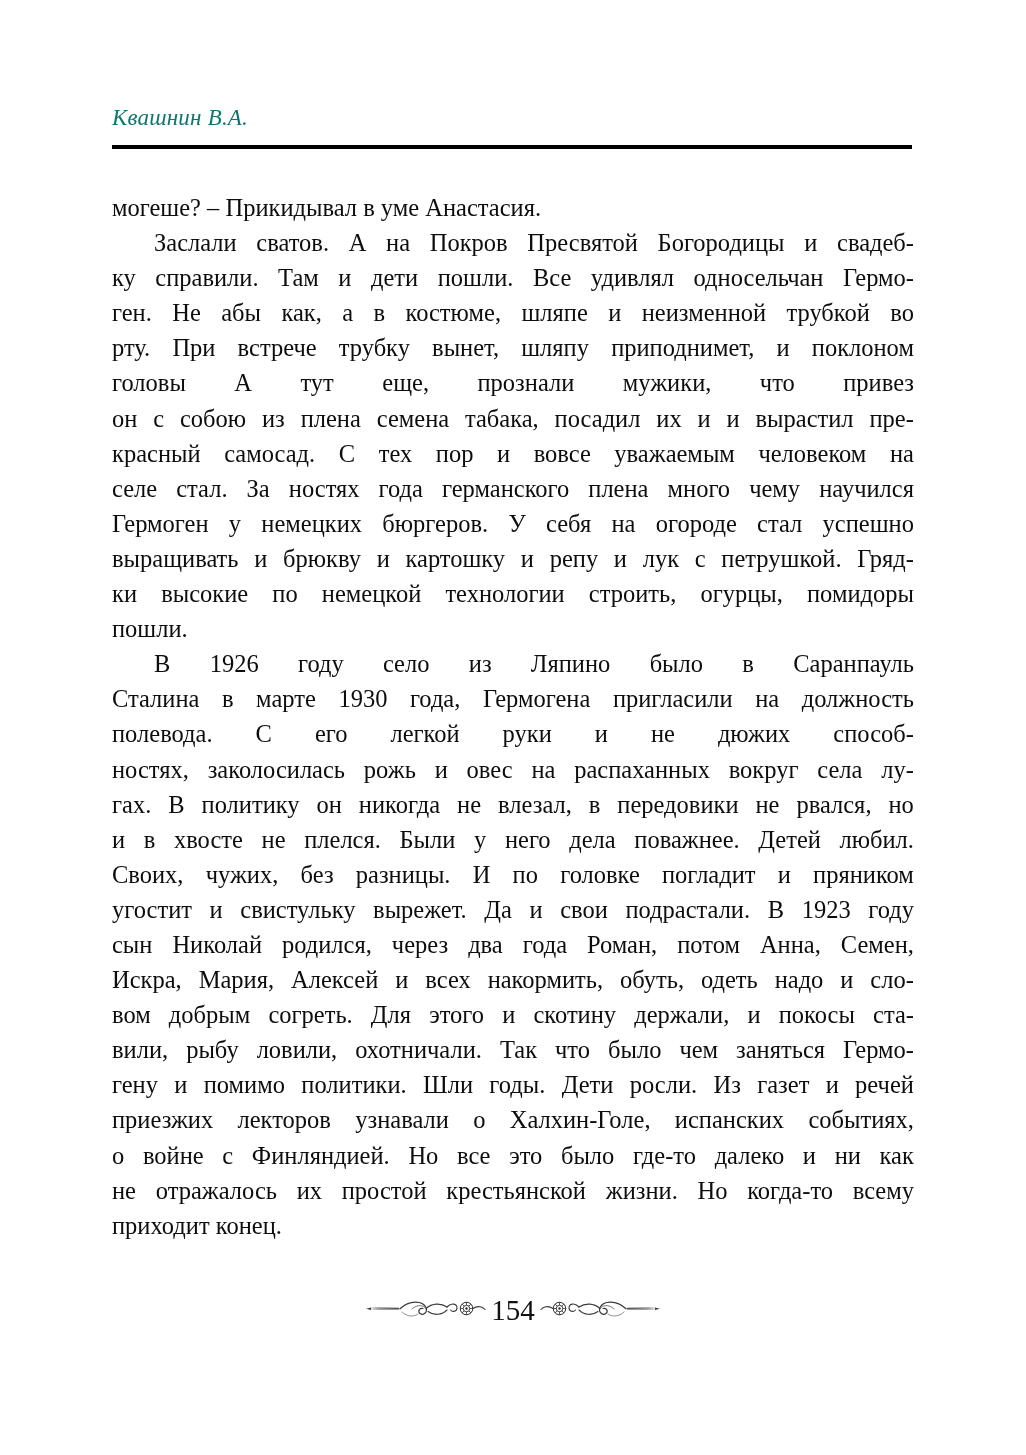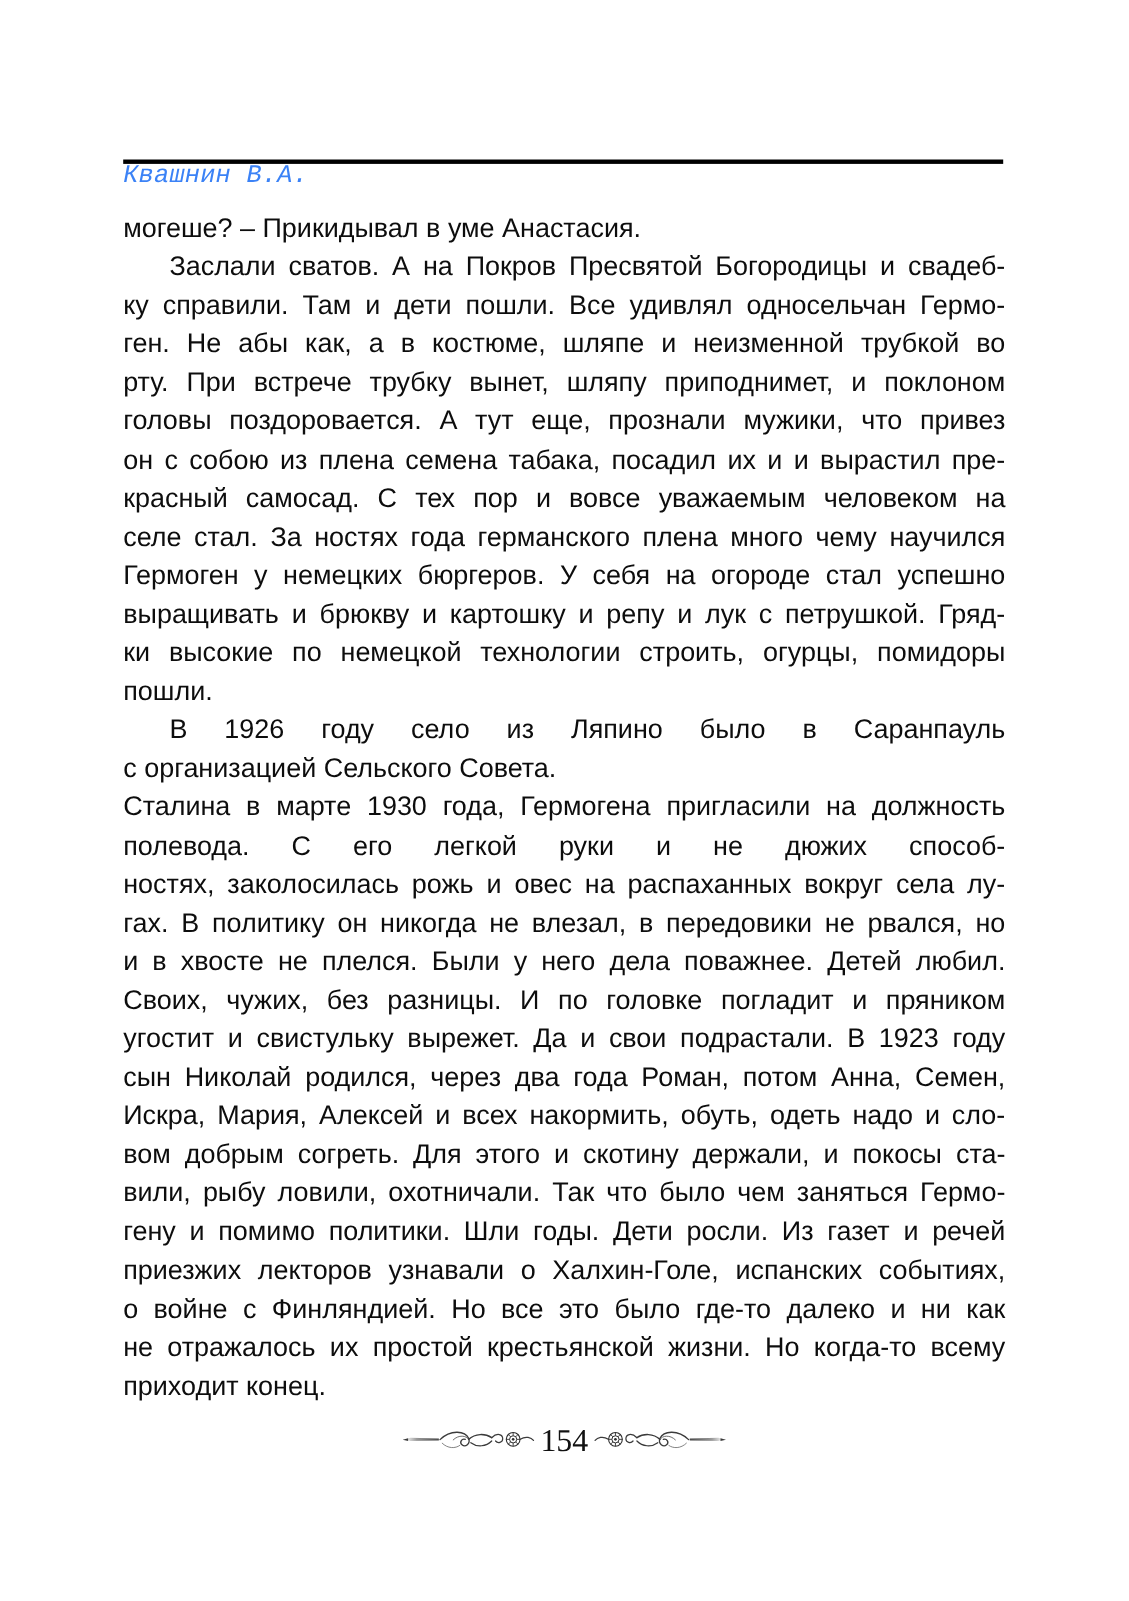--- a/index.html
+++ b/index.html
@@ -18,28 +18,27 @@
   }
 
   
   .running-head {
     position: absolute;
     left: 112px;
     top: 103px;
     width: 800px;
   }
   .running-head .author {
-    font-family: Liberation Mono, monospace;
+    font-family: Liberation Serif, serif;
     font-style: italic;
     font-size: 23px;
     line-height: 30px;
-    color: #3b82f6;
+    color: #0f766e;
     letter-spacing: 0.2px;
     white-space: nowrap;
-    margin-top: 41px;
   }
   .head-rule {
     position: absolute;
     left: 112px;
     top: 145px;
     width: 800px;
     height: 4px;
     background: #000000;
     border-top: 0;
   }
@@ -48,21 +47,21 @@
   .body-col {
     position: absolute;
     left: 112px;
     top: 190px;
     width: 802px;
   }
   .lines {
     font-size: 24.5px;
     line-height: 35.1px;
     color: #0d0d0d;
-    font-family: Liberation Sans, sans-serif;
+    font-family: Liberation Serif, serif;
   }
   .line-justified {
     display: flex;
     justify-content: space-between;
     white-space: pre;
   }
   .line-flush {
     display: block;
     white-space: pre;
   }
@@ -110,32 +109,31 @@
 
   <div class="body-col" id="body-col">
       <div class="lines">
         <div class="line-flush">могеше? – Прикидывал в уме Анастасия.</div>
       </div>
       <div class="lines">
         <div class="line-justified line-indent"><span>Заслали</span><span>сватов.</span><span>А</span><span>на</span><span>Покров</span><span>Пресвятой</span><span>Богородицы</span><span>и</span><span>свадеб-</span></div>
         <div class="line-justified"><span>ку</span><span>справили.</span><span>Там</span><span>и</span><span>дети</span><span>пошли.</span><span>Все</span><span>удивлял</span><span>односельчан</span><span>Гермо-</span></div>
         <div class="line-justified"><span>ген.</span><span>Не</span><span>абы</span><span>как,</span><span>а</span><span>в</span><span>костюме,</span><span>шляпе</span><span>и</span><span>неизменной</span><span>трубкой</span><span>во</span></div>
         <div class="line-justified"><span>рту.</span><span>При</span><span>встрече</span><span>трубку</span><span>вынет,</span><span>шляпу</span><span>приподнимет,</span><span>и</span><span>поклоном</span></div>
-        <div class="line-justified"><span>головы</span><span>поздоровается.</span><span>А</span><span>тут</span><span>еще,</span><span>прознали</span><span>мужики,</span><span>что</span><span>привез</span></div>
+        <div class="line-justified"><span>головы</span><span>А</span><span>тут</span><span>еще,</span><span>прознали</span><span>мужики,</span><span>что</span><span>привез</span></div>
         <div class="line-justified"><span>он</span><span>с</span><span>собою</span><span>из</span><span>плена</span><span>семена</span><span>табака,</span><span>посадил</span><span>их</span><span>и</span><span>и</span><span>вырастил</span><span>пре-</span></div>
         <div class="line-justified"><span>красный</span><span>самосад.</span><span>С</span><span>тех</span><span>пор</span><span>и</span><span>вовсе</span><span>уважаемым</span><span>человеком</span><span>на</span></div>
         <div class="line-justified"><span>селе</span><span>стал.</span><span>За</span><span>ностях</span><span>года</span><span>германского</span><span>плена</span><span>много</span><span>чему</span><span>научился</span></div>
         <div class="line-justified"><span>Гермоген</span><span>у</span><span>немецких</span><span>бюргеров.</span><span>У</span><span>себя</span><span>на</span><span>огороде</span><span>стал</span><span>успешно</span></div>
         <div class="line-justified"><span>выращивать</span><span>и</span><span>брюкву</span><span>и</span><span>картошку</span><span>и</span><span>репу</span><span>и</span><span>лук</span><span>с</span><span>петрушкой.</span><span>Гряд-</span></div>
         <div class="line-justified"><span>ки</span><span>высокие</span><span>по</span><span>немецкой</span><span>технологии</span><span>строить,</span><span>огурцы,</span><span>помидоры</span></div>
         <div class="line-flush">пошли.</div>
       </div>
       <div class="lines">
         <div class="line-justified line-indent"><span>В</span><span>1926</span><span>году</span><span>село</span><span>из</span><span>Ляпино</span><span>было</span><span>в</span><span>Саранпауль</span></div>
-        <div class="line-flush">с организацией Сельского Совета.</div>
       </div>
       <div class="lines">
         <div class="line-justified"><span>Сталина</span><span>в</span><span>марте</span><span>1930</span><span>года,</span><span>Гермогена</span><span>пригласили</span><span>на</span><span>должность</span></div>
         <div class="line-justified"><span>полевода.</span><span>С</span><span>его</span><span>легкой</span><span>руки</span><span>и</span><span>не</span><span>дюжих</span><span>способ-</span></div>
         <div class="line-justified"><span>ностях,</span><span>заколосилась</span><span>рожь</span><span>и</span><span>овес</span><span>на</span><span>распаханных</span><span>вокруг</span><span>села</span><span>лу-</span></div>
         <div class="line-justified"><span>гах.</span><span>В</span><span>политику</span><span>он</span><span>никогда</span><span>не</span><span>влезал,</span><span>в</span><span>передовики</span><span>не</span><span>рвался,</span><span>но</span></div>
         <div class="line-justified"><span>и</span><span>в</span><span>хвосте</span><span>не</span><span>плелся.</span><span>Были</span><span>у</span><span>него</span><span>дела</span><span>поважнее.</span><span>Детей</span><span>любил.</span></div>
         <div class="line-justified"><span>Своих,</span><span>чужих,</span><span>без</span><span>разницы.</span><span>И</span><span>по</span><span>головке</span><span>погладит</span><span>и</span><span>пряником</span></div>
         <div class="line-justified"><span>угостит</span><span>и</span><span>свистульку</span><span>вырежет.</span><span>Да</span><span>и</span><span>свои</span><span>подрастали.</span><span>В</span><span>1923</span><span>году</span></div>
         <div class="line-justified"><span>сын</span><span>Николай</span><span>родился,</span><span>через</span><span>два</span><span>года</span><span>Роман,</span><span>потом</span><span>Анна,</span><span>Семен,</span></div>

